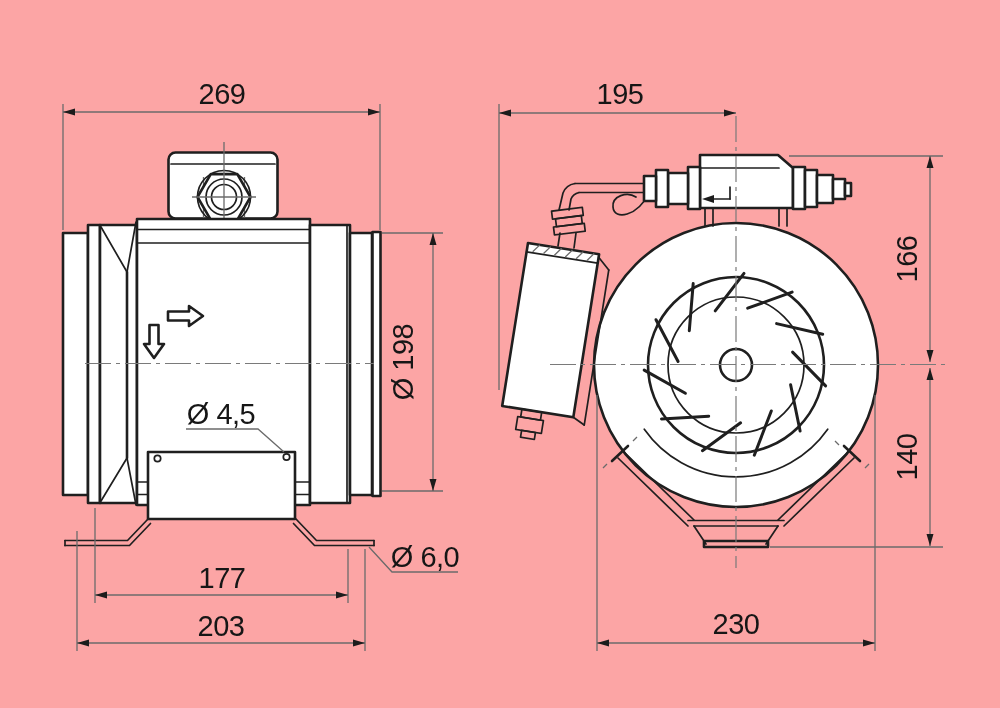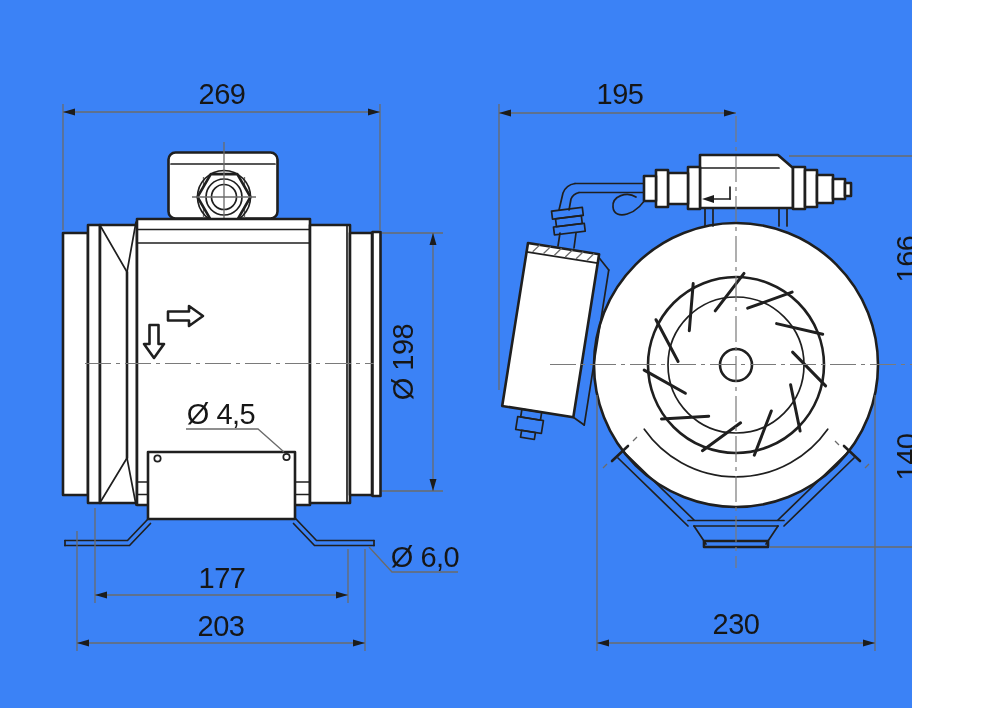--- a/index.html
+++ b/index.html
@@ -1,16 +1,16 @@
 <!DOCTYPE html>
 <html><head>
 <meta charset="utf-8">
 <style>
   html,body{margin:0;padding:0;background:#fff;}
-  .stage{position:relative;width:912px;height:708px;background:#3b82f6;overflow:hidden;
+  .stage{position:relative;width:1000px;height:708px;background:#fca5a5;overflow:hidden;
          font-family:"Liberation Sans", sans-serif;}
   svg text{font-family:"Liberation Sans", sans-serif;font-size:29px;letter-spacing:-0.5px;
            fill:#161616;}
   .obj{stroke:#1f1f1f;fill:none;stroke-width:2.6;stroke-linejoin:round;stroke-linecap:round;}
   .objw{stroke:#1f1f1f;fill:#ffffff;stroke-width:2.6;stroke-linejoin:round;}
   .obj2{stroke:#1f1f1f;fill:none;stroke-width:1.7;stroke-linejoin:round;stroke-linecap:round;}
   .thin{stroke:#6b6b6b;fill:none;stroke-width:1.3;}
   .cl{stroke:#7a7a7a;fill:none;stroke-width:1.2;stroke-dasharray:26 5 4 5;}
   .ah{fill:#1c1c1c;stroke:none;}
 </style>

